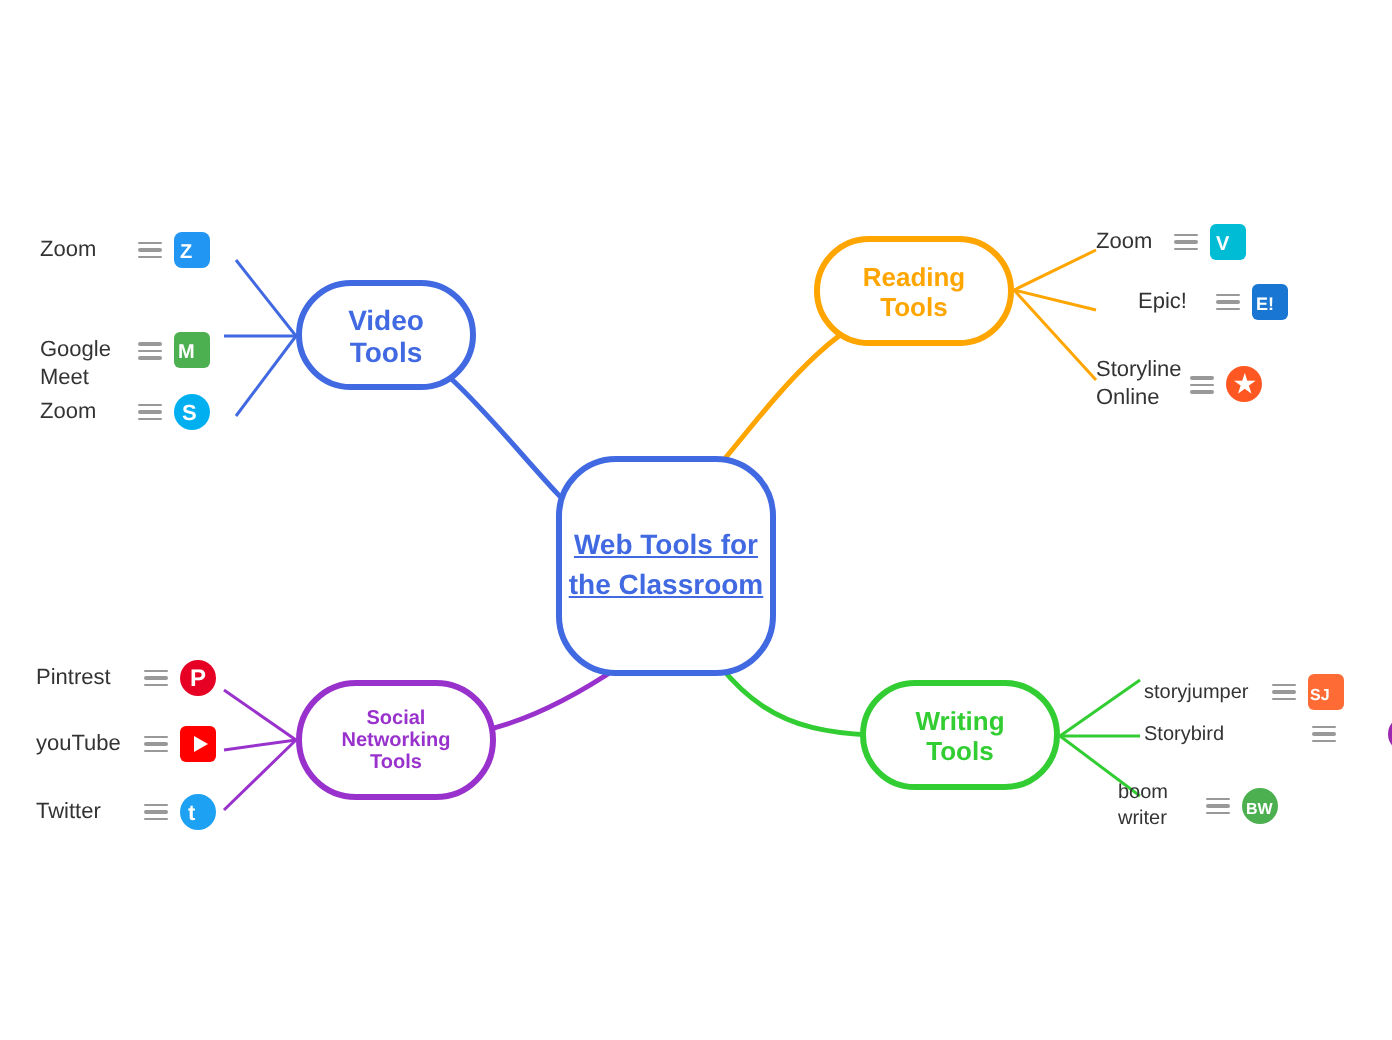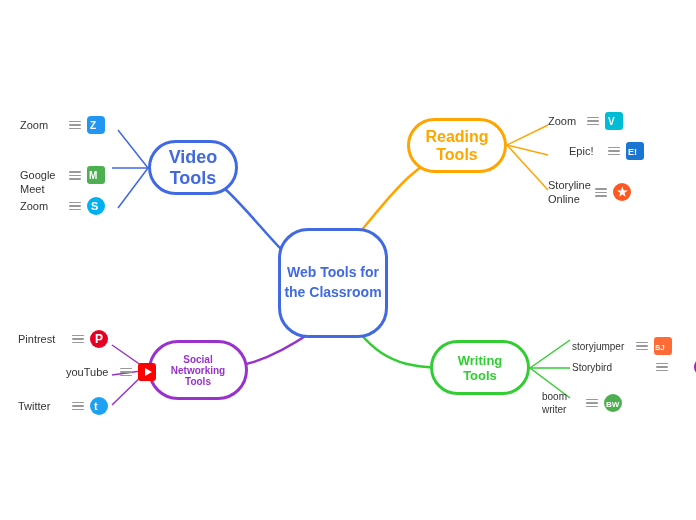--- a/index.html
+++ b/index.html
@@ -18,20 +18,21 @@
       height: 520px;
     }
     .node-box {
       position: absolute;
       border-radius: 50%;
       display: flex;
       align-items: center;
       justify-content: center;
       text-align: center;
       font-weight: bold;
+      text-decoration: underline;
     }
     .center-node {
       width: 110px;
       height: 110px;
       border: 3px solid #4169E1;
       background: #fff;
       font-size: 14px;
       color: #4169E1;
       left: 278px;
       top: 228px;
@@ -125,25 +126,25 @@
   <line x1="530" y1="368" x2="570" y2="398" stroke="#32CD32" stroke-width="1.5"></line>
 </svg>
 
 <div class="node-box center-node branch-node">
   <span style="color:#4169E1;font-weight:bold;font-size:14px;line-height:1.4;">Web Tools
 for the
 Classroom</span>
 </div>
 
 <div class="branch-node video-node">
-  <span style="color:#4169E1;font-size:18px;">Video<br>Tools</span>
+  <span style="color:#4169E1;font-size:14px;">Video<br>Tools</span>
 </div>
 
 <div class="branch-node reading-node">
-  <span style="color:#FFA500;font-size:16px;">Reading<br>Tools</span>
+  <span style="color:#FFA500;font-size:13px;">Reading<br>Tools</span>
 </div>
 
 <div class="branch-node social-node">
   <span style="color:#9932CC;font-size:10px;">Social<br>Networking<br>Tools</span>
 </div>
 
 <div class="branch-node writing-node">
   <span style="color:#32CD32;font-size:13px;">Writing<br>Tools</span>
 </div>
 
@@ -246,21 +247,21 @@
     </div>
   <div class="leaf-icon">
     <svg width="18" height="18" viewBox="0 0 18 18">
         <circle cx="9" cy="9" r="9" fill="#E60023"></circle>
         <text x="5" y="13" font-size="12" fill="white" font-weight="bold">P</text>
       </svg>
   </div>
 </div>
 
 <div class="leaf-item" style="left:18px; top:363px;">
-  <span style="min-width:50px;margin-left:48px;">youTube</span>
+  <span style="min-width:50px;">youTube</span>
   <div class="lines-icon">
       <span></span>
       <span></span>
       <span></span>
     </div>
   <div class="leaf-icon">
     <svg width="18" height="18" viewBox="0 0 18 18">
         <rect width="18" height="18" fill="#FF0000" rx="3"></rect>
         <polygon points="7,5 14,9 7,13" fill="white"></polygon>
       </svg>
@@ -305,21 +306,21 @@
       <span></span>
     </div>
   <div class="leaf-icon">
     <svg width="18" height="18" viewBox="0 0 18 18">
         <circle cx="9" cy="9" r="9" fill="#9C27B0"></circle>
         <text x="4" y="13" font-size="11" fill="white">🐦</text>
       </svg>
   </div>
 </div>
 
-<div class="leaf-item" style="left:542px; top:390px;">
+<div class="leaf-item" style="left:559px; top:390px;">
   <span style="min-width:40px;font-size:10px;line-height:1.3;">boom<br>writer</span>
   <div class="lines-icon">
       <span></span>
       <span></span>
       <span></span>
     </div>
   <div class="leaf-icon">
     <svg width="18" height="18" viewBox="0 0 18 18">
         <circle cx="9" cy="9" r="9" fill="#4CAF50"></circle>
         <text x="2" y="13" font-size="8" fill="white" font-weight="bold">BW</text>

